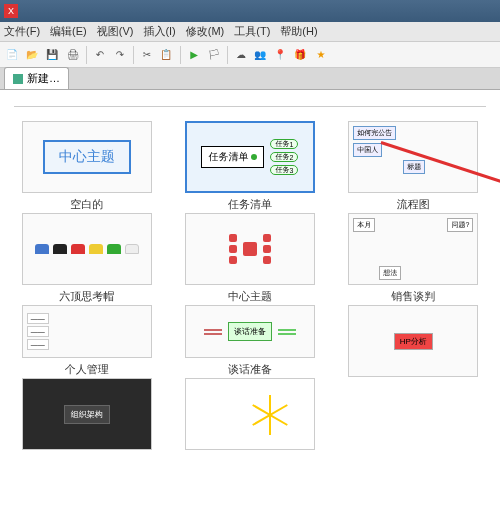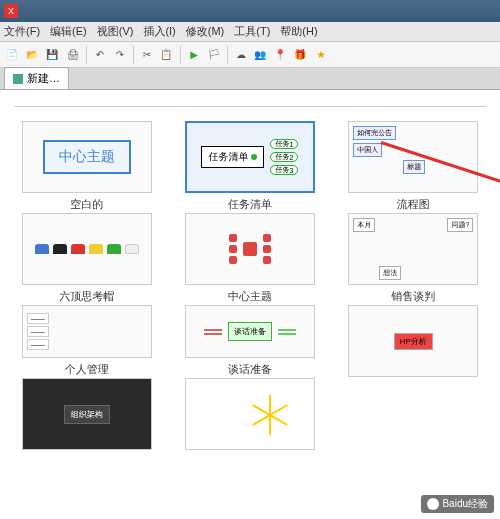--- a/index.html
+++ b/index.html
@@ -218,17 +218,13 @@
     <div class="card">
       <div class="thumb" style="position:relative;background:#fff">
         <div class="yellow-lines" style="transform:rotate(30deg)"></div>
         <div class="yellow-lines" style="transform:rotate(-30deg)"></div>
         <div class="yellow-lines" style="transform:rotate(90deg)"></div>
       </div>
     </div>
 
   </div>
 
-  <div class="watermark">
-    <div class="paw"></div>
-    <span>Baidu经验</span>
-  </div>
 </div>
 
 </body></html>

